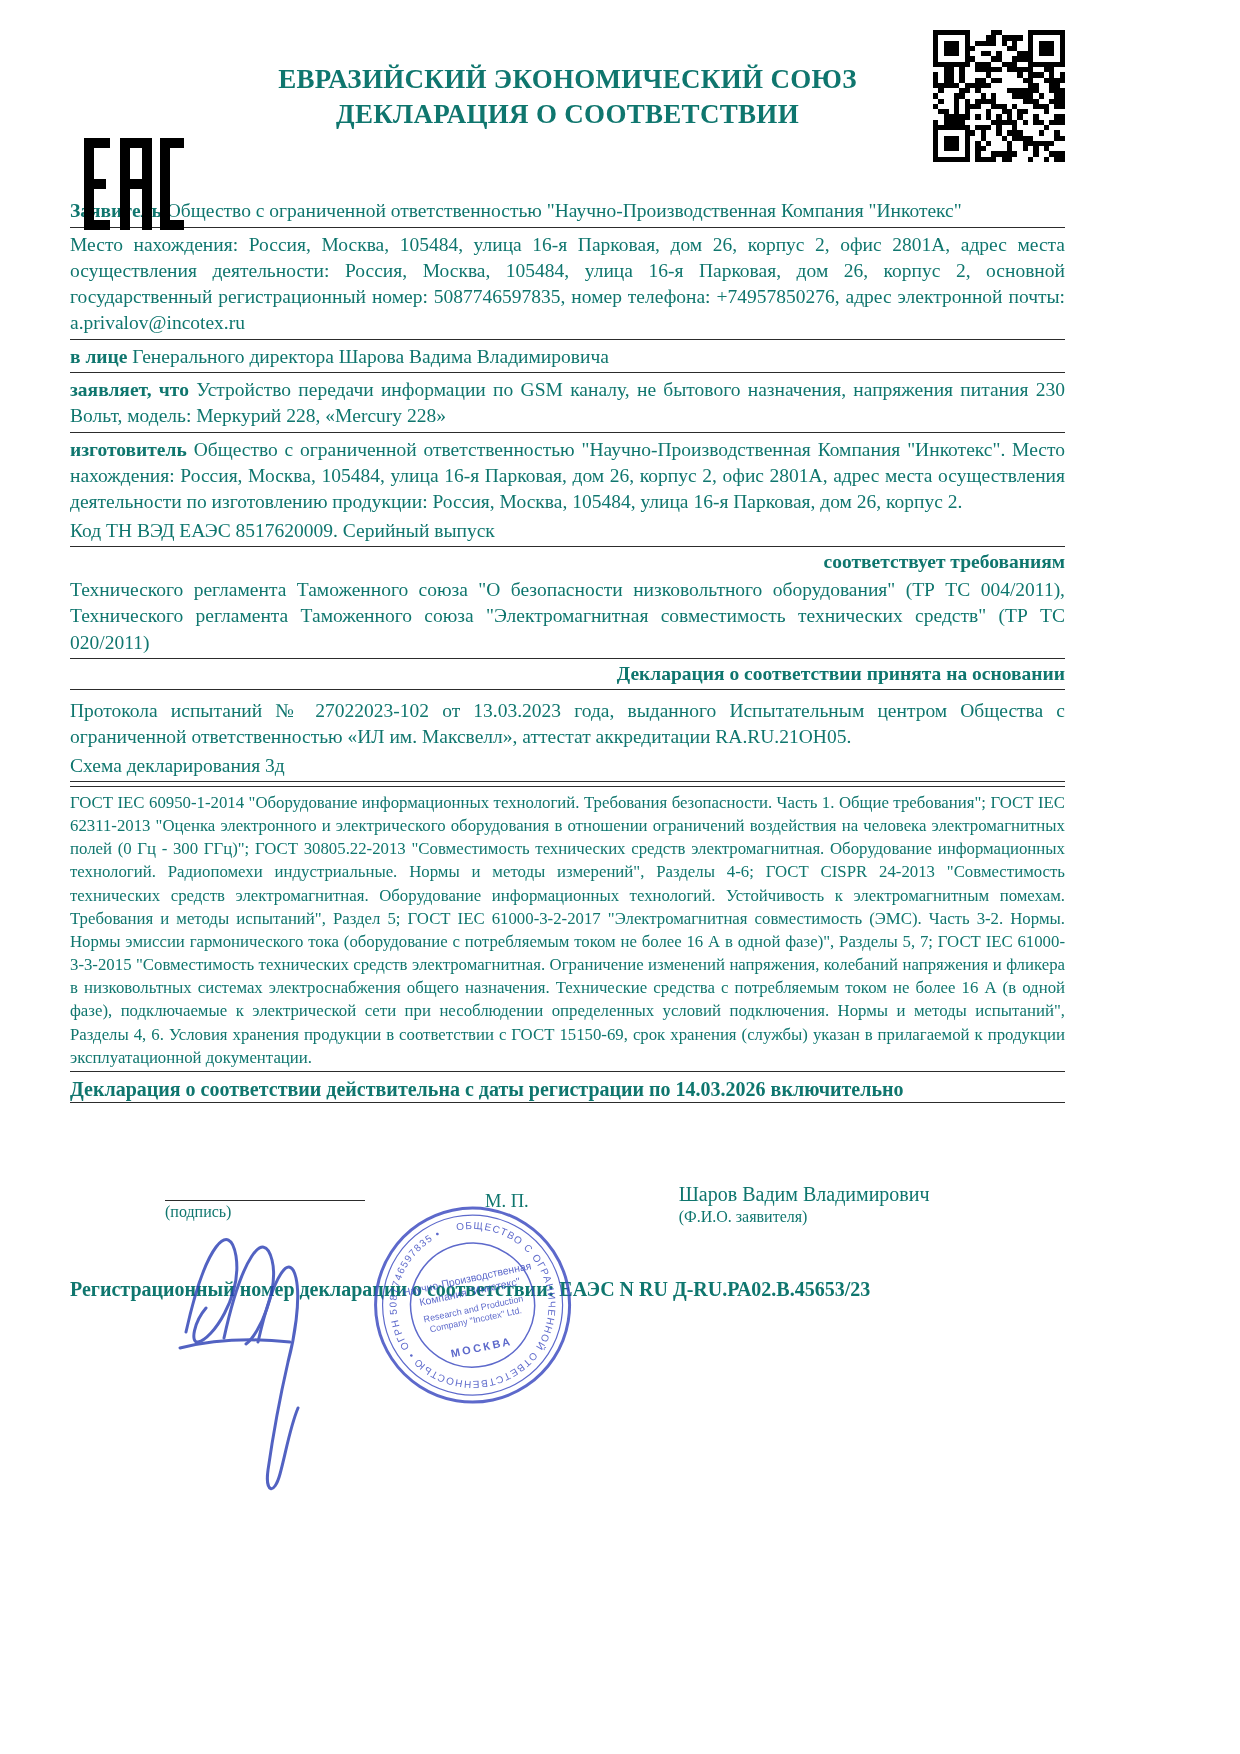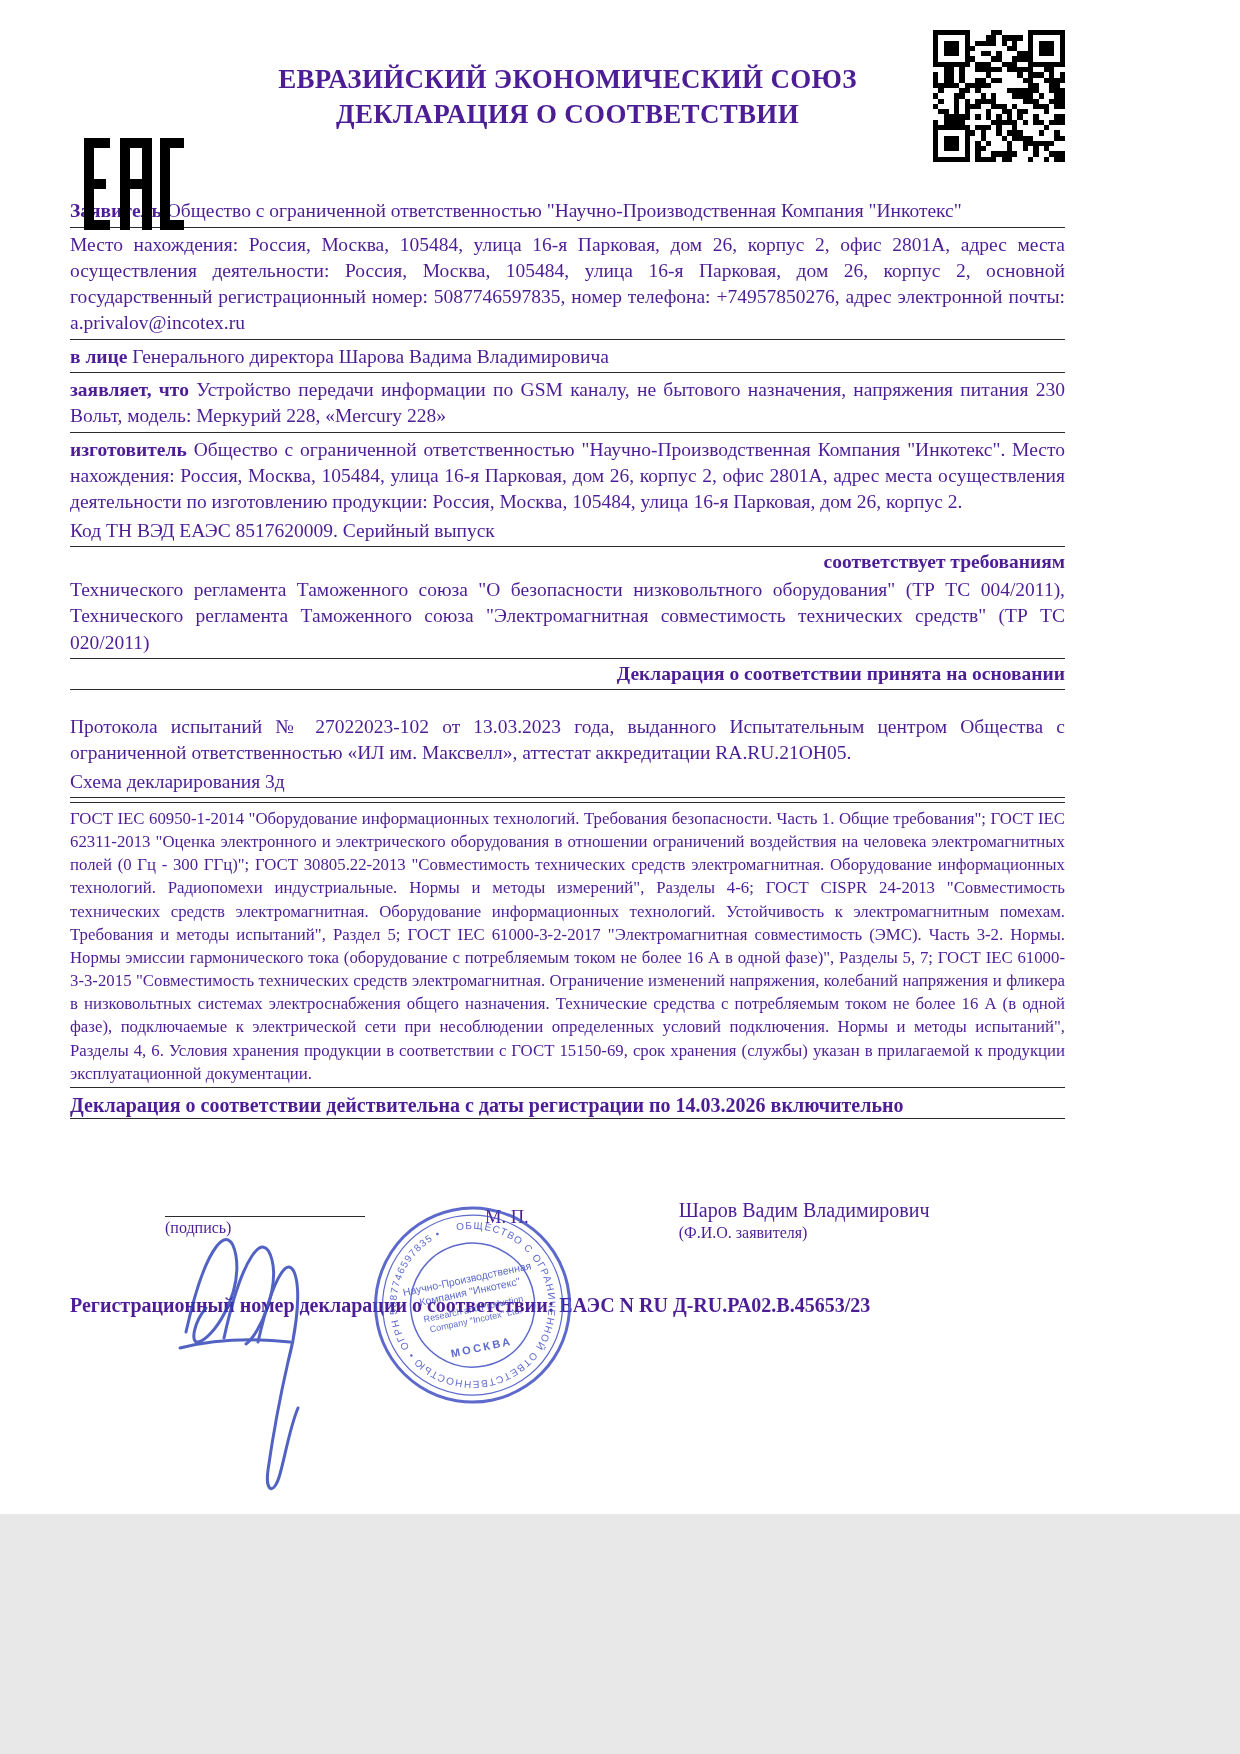--- a/index.html
+++ b/index.html
@@ -1,19 +1,19 @@
 <!DOCTYPE html>
 <html><head>
 <meta charset="utf-8">
 <style>
   * { box-sizing: border-box; }
   html,body { margin:0; padding:0; background:#e8e8e8; }
   .page {
-    position:relative; width:1240px; height:1514px; margin:0 auto;
-    background:#fff; color:#4c1d95; overflow:hidden;
+    position:relative; width:1240px; height:1754px; margin:0 auto;
+    background:#fff; color:#0f766e; overflow:hidden;
     font-family:"Liberation Serif", serif;
     padding:0 175px 0 70px;
   }
   .title { text-align:center; font-weight:bold; font-size:27px; line-height:1.3; margin-top:62px; letter-spacing:.3px; }
   .eac-logo { position:absolute; left:84px; top:138px; }
   .qr { position:absolute; left:933px; top:30px; width:132px; height:132px;
         display:grid; grid-template-columns:repeat(25,1fr); grid-template-rows:repeat(25,1fr); background:#fff; }
   .qr .b { background:#000; }
   .body { margin-top:66px; }
   p { margin:2px 0; font-size:19.5px; line-height:1.35; text-align:justify; }
@@ -709,21 +709,21 @@
     <p><span class="lead">изготовитель</span> <span>Общество с ограниченной ответственностью "Научно-Производственная Компания "Инкотекс". Место нахождения: Россия, Москва, 105484, улица 16-я Парковая, дом 26, корпус 2, офис 2801А, адрес места осуществления деятельности по изготовлению продукции: Россия, Москва, 105484, улица 16-я Парковая, дом 26, корпус 2.</span></p>
     <p class="nj">Код ТН ВЭД ЕАЭС 8517620009. Серийный выпуск</p>
     <div class="hr"></div>
 
     <div class="head">соответствует требованиям</div>
     <p>Технического регламента Таможенного союза "О безопасности низковольтного оборудования" (ТР ТС 004/2011), Технического регламента Таможенного союза "Электромагнитная совместимость технических средств" (ТР ТС 020/2011)</p>
     <div class="hr"></div>
 
     <div class="head">Декларация о соответствии принята на основании</div>
     <div class="hr"></div>
-    <p style="margin-top:24px">Протокола испытаний № 27022023-102 от 13.03.2023 года, выданного Испытательным центром Общества с ограниченной ответственностью «ИЛ им. Максвелл», аттестат аккредитации RA.RU.21ОН05.</p>
+    <p style="margin-top:8px">Протокола испытаний № 27022023-102 от 13.03.2023 года, выданного Испытательным центром Общества с ограниченной ответственностью «ИЛ им. Максвелл», аттестат аккредитации RA.RU.21ОН05.</p>
     <p class="nj">Схема декларирования 3д</p>
     <div class="hr"></div>
 
     <div class="hr"></div>
     <p class="gost">ГОСТ IEC 60950-1-2014 "Оборудование информационных технологий. Требования безопасности. Часть 1. Общие требования"; ГОСТ IEC 62311-2013 "Оценка электронного и электрического оборудования в отношении ограничений воздействия на человека электромагнитных полей (0 Гц - 300 ГГц)"; ГОСТ 30805.22-2013 "Совместимость технических средств электромагнитная. Оборудование информационных технологий. Радиопомехи индустриальные. Нормы и методы измерений", Разделы 4-6; ГОСТ CISPR 24-2013 "Совместимость технических средств электромагнитная. Оборудование информационных технологий. Устойчивость к электромагнитным помехам. Требования и методы испытаний", Раздел 5; ГОСТ IEC 61000-3-2-2017 "Электромагнитная совместимость (ЭМС). Часть 3-2. Нормы. Нормы эмиссии гармонического тока (оборудование с потребляемым током не более 16 А в одной фазе)", Разделы 5, 7; ГОСТ IEC 61000-3-3-2015 "Совместимость технических средств электромагнитная. Ограничение изменений напряжения, колебаний напряжения и фликера в низковольтных системах электроснабжения общего назначения. Технические средства с потребляемым током не более 16 А (в одной фазе), подключаемые к электрической сети при несоблюдении определенных условий подключения. Нормы и методы испытаний", Разделы 4, 6. Условия хранения продукции в соответствии с ГОСТ 15150-69, срок хранения (службы) указан в прилагаемой к продукции эксплуатационной документации.</p>
     <div class="hr"></div>
 
     <div class="validity">Декларация о соответствии  действительна с даты регистрации по 14.03.2026 включительно</div>
     <div class="hr"></div>
 

